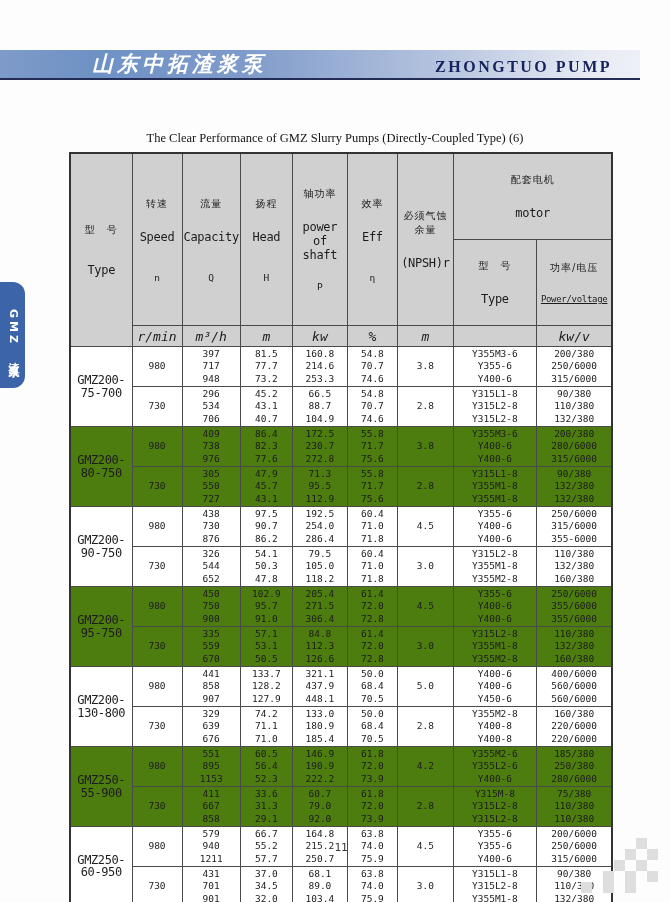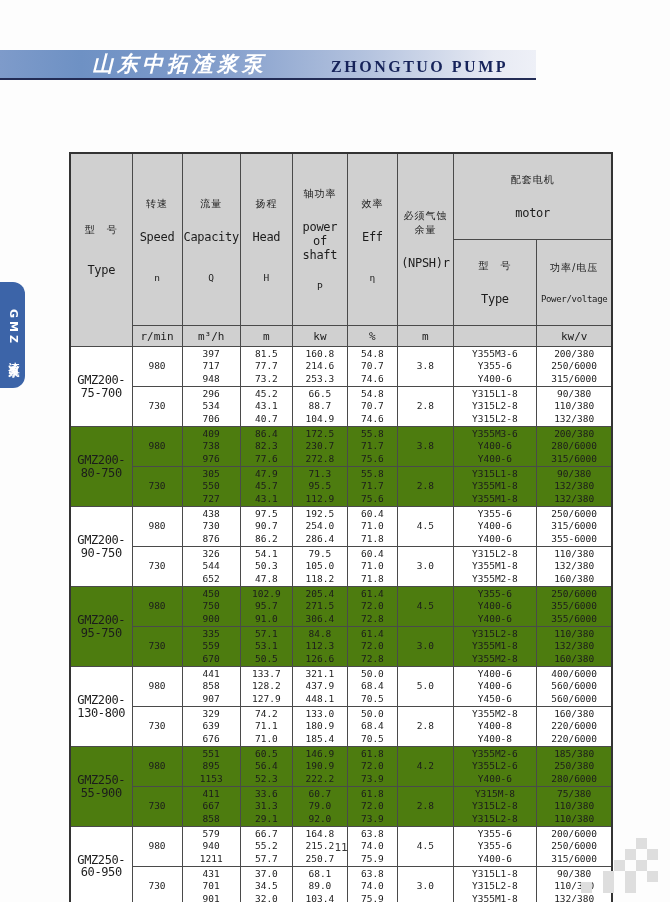--- a/index.html
+++ b/index.html
@@ -1,21 +1,21 @@
 <!DOCTYPE html>
 <html><head>
 <meta charset="utf-8">
 <style>
   * { margin:0; padding:0; box-sizing:border-box; }
   body { background:#e8e8e8; font-family:"DejaVu Sans", sans-serif; }
   .page { position:relative; width:670px; height:902px; background:#fdfdfd; overflow:hidden; }
 
   
   .top-band {
-    position:absolute; left:0; top:50px; width:536px; height:30px;
+    position:absolute; left:0; top:50px; width:640px; height:30px;
     background:linear-gradient(90deg, #7e9bca 0%, #6e91c4 15%, #7f9bca 38%, #b3c2de 68%, #e7eaf3 92%, #eef0f7 100%);
     border-bottom:2px solid #232c55;
     display:flex; align-items:center; justify-content:space-between;
   }
   .brand-cn {
     margin-left:92px; color:#ffffff; font-size:21px; font-weight:bold; font-style:italic;
     font-family:"DejaVu Serif", serif; letter-spacing:4px; white-space:nowrap;
   }
   .brand-en {
     margin-right:28px; color:#16235a; font-size:16px; font-weight:bold;
@@ -48,22 +48,22 @@
   }
   table.spec th, table.spec td {
     border:1px solid #4a4a4a; text-align:center; vertical-align:middle;
     padding:0 1px; color:#1c1c1c; white-space:pre-line;
   }
   thead th, thead td { background:#d0d0d0; font-weight:normal; }
   .h-cn  { font-size:10px; letter-spacing:1px; }
   .h-en  { font-size:12px; font-family:"DejaVu Sans Mono", monospace; letter-spacing:-0.3px; }
   .h-sym { font-size:9.5px; margin-top:9px; font-family:"DejaVu Sans Mono", monospace; }
   .h-gap { margin-top:7px; }
-  .h-small { font-size:9px; }
-  tr.units td { height:21px; font-size:11px; font-family:"DejaVu Sans Mono", monospace; }
+  .h-small { font-size:9px;text-decoration:underline; }
+  tr.units td { height:21px; font-size:13px; font-family:"DejaVu Sans Mono", monospace;font-style:italic; }
   thead tr.hr1 th { height:44px; }
   thead tr.hr2 th { height:54px; }
 
   tbody tr { height:40px; }
   tbody td {
     font-family:"DejaVu Sans Mono", monospace; font-size:9.5px; line-height:12.5px;
     background:#ffffff;
   }
   tbody tr.shaded td { background:#4d7c0f; }
   tbody td.type-cell { font-size:12px; letter-spacing:-0.4px; }
@@ -83,20 +83,21 @@
 </head>
 <body>
 
 <div class="page">
 
   <div class="top-band">
     <span class="brand-cn">山东中拓渣浆泵</span>
     <span class="brand-en">ZHONGTUO  PUMP</span>
   </div>
 
+  <div class="doc-subtitle">The Clear Performance of GMZ Slurry Pumps (Directly-Coupled Type) (6)</div>
 
   <div class="side-tab">GMZ 渣浆泵</div>
 
   <table class="spec">
     <colgroup>
       <col style="width:62px">
         <col style="width:50px">
         <col style="width:52px">
       <col style="width:52px">
         <col style="width:55px">

